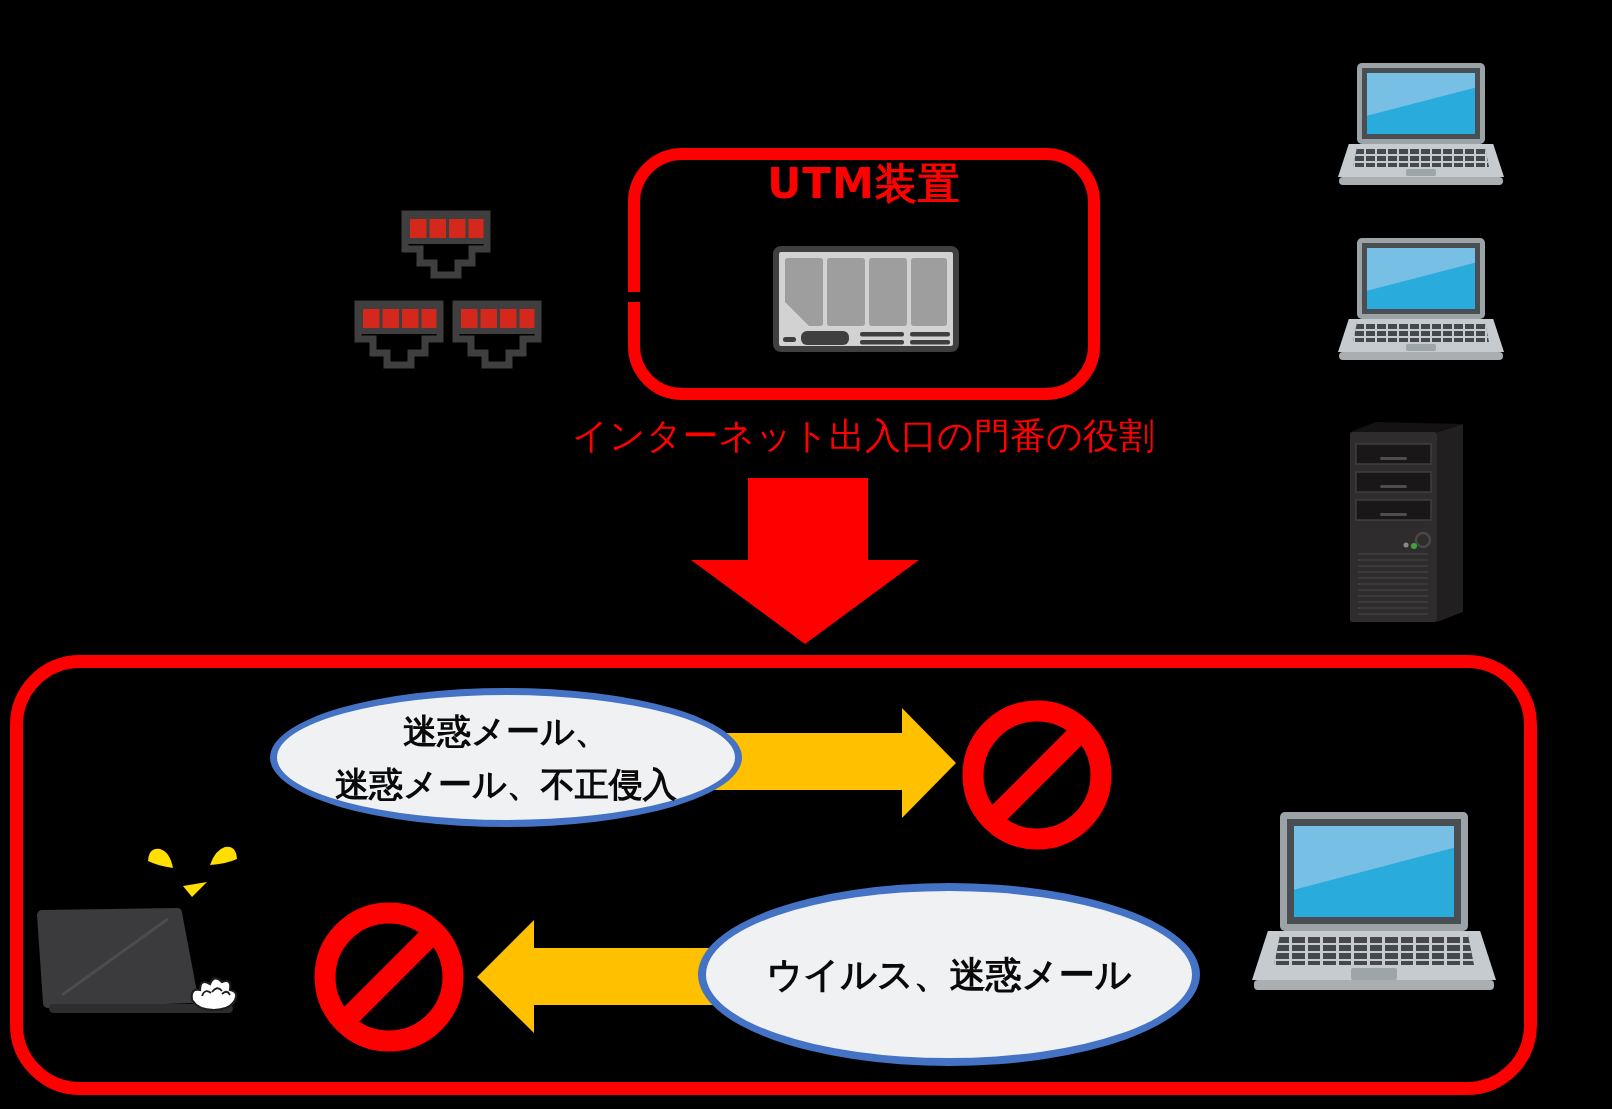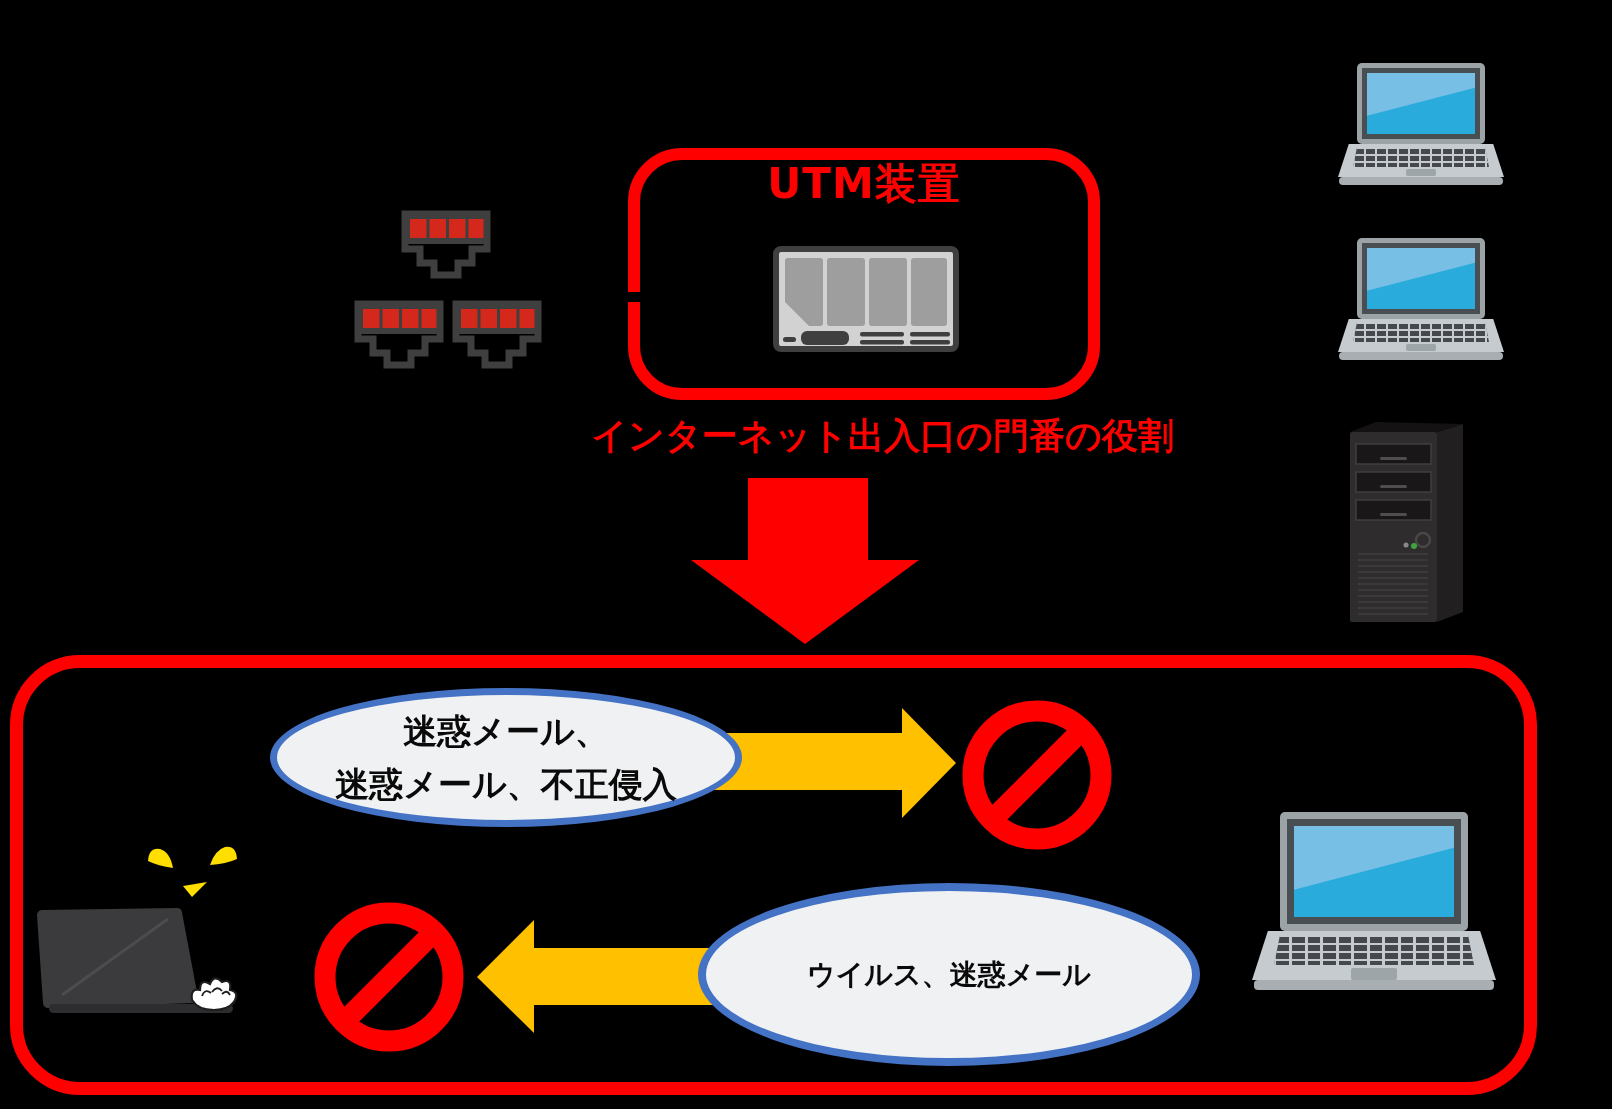--- a/index.html
+++ b/index.html
@@ -7,33 +7,33 @@
          font-family:"DejaVu Sans",sans-serif;}
   .abs{position:absolute;}
 
   
   .utm-box{left:628px;top:148px;width:472px;height:252px;box-sizing:border-box;
            border:12px solid #FF0000;border-radius:54px;}
   .utm-title{left:628px;top:156px;width:472px;text-align:center;
              font-size:42px;font-weight:bold;color:#FF0000;letter-spacing:1px;}
   .border-gap{left:620px;top:292px;width:28px;height:10px;background:#000;}
 
-  .caption{left:524px;top:412px;width:650px;text-align:right;
-           font-size:36px;font-weight:bold;color:#FF0000;}
+  .caption{left:572px;top:412px;width:650px;text-align:left;
+           font-size:36px;font-weight:normal;color:#FF0000;}
 
   
   .bottom-box{left:10px;top:655px;width:1527px;height:440px;box-sizing:border-box;
               border:13px solid #FF0000;border-radius:70px;}
 
   
   .bubble{box-sizing:border-box;background:#F0F1F3;border:7px solid #4472C4;border-radius:50%;
           display:flex;flex-direction:column;align-items:center;justify-content:center;
           font-weight:bold;color:#0A0A0A;text-align:center;z-index:3;}
   .bubble1{left:270px;top:688px;width:472px;height:139px;font-size:34px;line-height:1.55;}
-  .bubble2{left:698px;top:883px;width:502px;height:183px;font-size:28px;line-height:1.5;border-width:8px;}
+  .bubble2{left:698px;top:883px;width:502px;height:183px;font-size:36px;line-height:1.5;border-width:8px;}
   .z1{z-index:1;} .z2{z-index:2;} .z4{z-index:4;}
 
   
   .laptop{position:absolute;}
   .laptop .part{position:absolute;}
   .laptop .scr-out{background:#9CA3A6;border-radius:5px;}
   .laptop .scr-in{background:#484E52;}
   .laptop .scr-blue{background:#29ABDB;overflow:hidden;}
   .laptop .glare{position:absolute;inset:0;background:#77BFE4;
                  clip-path:polygon(0 0,100% 0,100% 24%,0 70%);}

